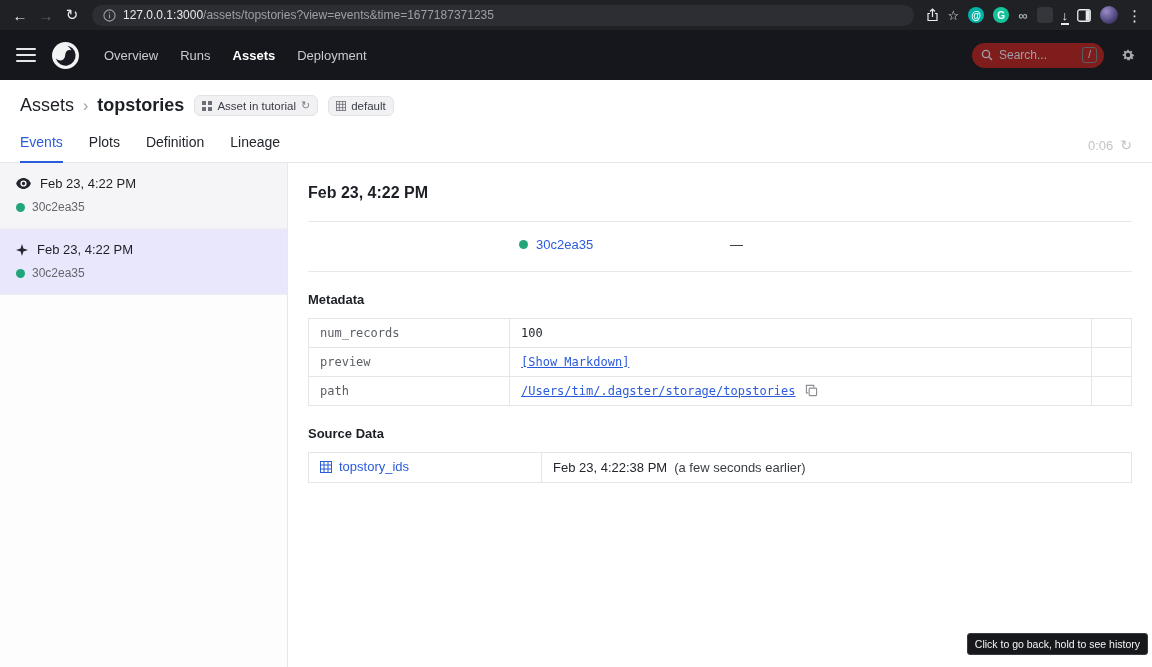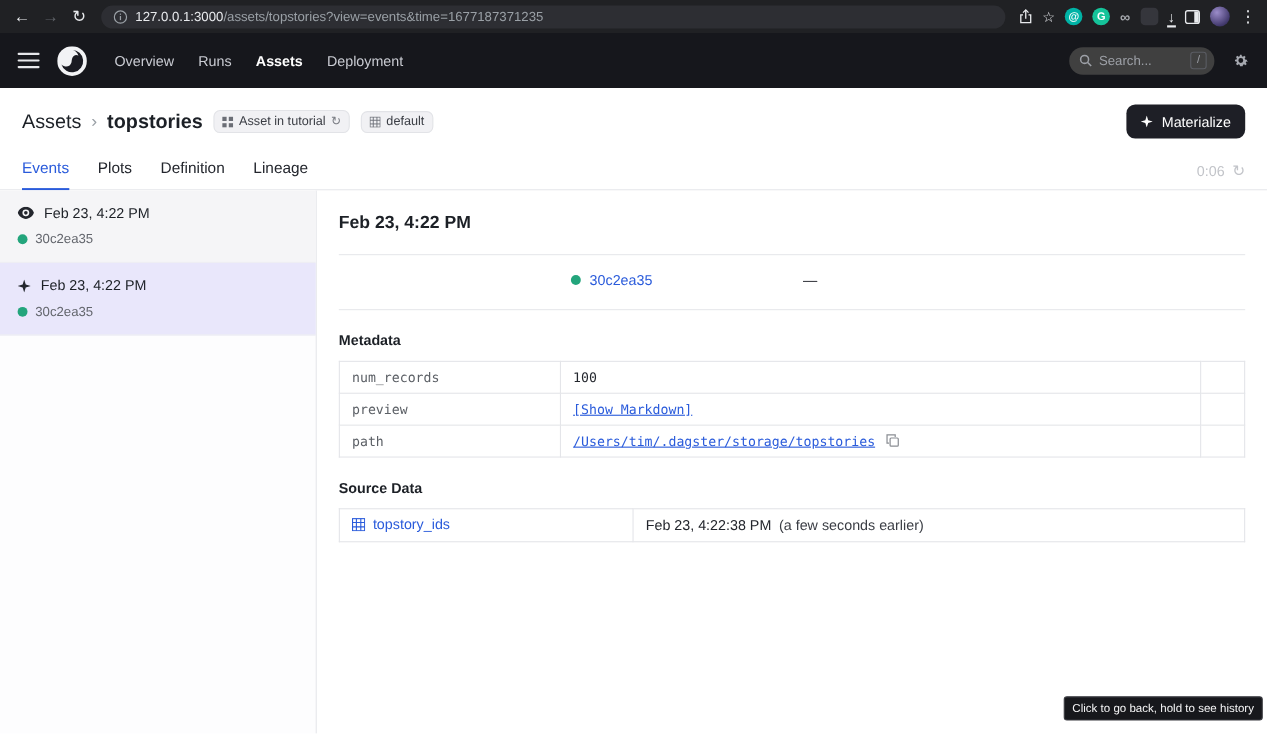--- a/index.html
+++ b/index.html
@@ -23,21 +23,21 @@
   .avatar { width:18px; height:18px; border-radius:50%; background:radial-gradient(circle at 35% 30%, #9b8cc9, #433a6e 70%, #23203b); flex:none; }
 
   
   .app-nav { height:50px; background:#16171C; display:flex; align-items:center; padding:0 16px; }
   .hamburger { width:20px; display:flex; flex-direction:column; gap:4px; cursor:pointer; }
   .hamburger span { display:block; height:2px; background:#E6E7EA; border-radius:1px; }
   .logo { width:27px; height:27px; margin:0 14px 0 16px; flex:none; }
   .nav-item { color:#C9CBD2; font-size:13px; padding:0 11px; text-decoration:none; cursor:pointer; }
   .nav-item.active { color:#fff; font-weight:700; }
   .nav-right { margin-left:auto; display:flex; align-items:center; }
-  .search-pill { width:132px; height:25px; background:#404040; border-radius:13px; display:flex; align-items:center; gap:6px; padding:0 7px 0 9px;justify-content:flex-end; }
+  .search-pill { width:132px; height:25px; background:#7f1d1d; border-radius:13px; display:flex; align-items:center; gap:6px; padding:0 7px 0 9px;justify-content:flex-end; }
   .search-pill input { flex:1; min-width:0; background:transparent; border:none; outline:none; color:#D5D7DD; font-size:12px; font-family:"Liberation Sans",sans-serif; }
   .search-pill input::placeholder { color:#9DA0A7; }
   .kbd { border:1px solid #5A5C63; border-radius:3px; color:#9DA0A7; font-size:10px; padding:1px 5px; line-height:12px; }
   .gear { margin-left:16px; cursor:pointer; display:flex; }
 
   
   .page { height:587px; display:flex; flex-direction:column; background:#fff; }
   .page-header { display:flex; align-items:center; padding:15px 20px 9px; }
   .breadcrumb { display:flex; align-items:center; gap:9px; font-size:18px; }
   .crumb-sep { color:#9AA0A6; font-size:16px; }
@@ -75,21 +75,21 @@
   table { width:100%; border-collapse:collapse;border-radius:28px; }
   .meta-table td { border:1px solid #E4E5E9; padding:7px 11px; font-size:12px; }
   .key-cell { width:201px; font-family:"DejaVu Sans Mono",monospace; color:#5C6066; }
   .val-cell { font-family:"DejaVu Sans Mono",monospace; color:#23262D; }
   .end-cell { width:40px; }
   .mono-link { font-family:"DejaVu Sans Mono",monospace; color:var(--accent-blue,#2A5BDB); text-decoration:underline; cursor:pointer; }
   .copy-btn { display:inline-flex; vertical-align:-2px; margin-left:9px; cursor:pointer; }
 
   .source-table { margin-bottom:30px; }
   .source-table td { border:1px solid #E4E5E9; padding:6px 11px; font-size:13px; }
-  .asset-cell { width:267px; }
+  .asset-cell { width:233px; }
   .asset-link { display:inline-flex; align-items:center; gap:7px; color:var(--accent-blue,#2A5BDB); cursor:pointer; }
   .time-cell { color:#23262D; }
   .time-note { margin-left:7px; color:#3A3D44; }
 
   .history-tooltip { position:absolute; right:4px; bottom:12px; background:#17181C; border:1px solid #3A3B41; color:#F4F4F5; font-size:10.5px; padding:4px 7px; border-radius:3px; white-space:nowrap; }
 
   svg { display:block; }
   .dl-icon { position:relative; color:#E8EAED; font-size:13px; line-height:1; }
   .dl-icon::after { content:""; position:absolute; left:-1px; right:-1px; bottom:-3px; height:1.5px; background:#E8EAED; }
 </style>
@@ -191,28 +191,20 @@
     </span>
     <span class="tag">
       <span>
         <svg width="10" height="10" viewBox="0 0 12 12" stroke="#6B6E76" fill="none">
             <rect x="0.5" y="0.5" width="11" height="11"></rect>
             <path d="M0.5 4h11M0.5 8h11M4 0.5v11M8 0.5v11"></path>
           </svg>
       </span>
       <span>default</span>
     </span>
-    <button class="materialize-btn">
-      <span>
-        <svg width="11" height="11" viewBox="0 0 12 12" fill="#fff">
-            <path d="M6 0l1.4 4.6L12 6 7.4 7.4 6 12 4.6 7.4 0 6l4.6-1.4z"></path>
-          </svg>
-      </span>
-      <span>Materialize</span>
-    </button>
   </div>
 
   <div class="tabs-row">
     <span class="tab active">Events</span>
     <span class="tab">Plots</span>
     <span class="tab">Definition</span>
     <span class="tab">Lineage</span>
     <span class="timer">
       <span>0:06</span>
       <span class="r">↻</span>

